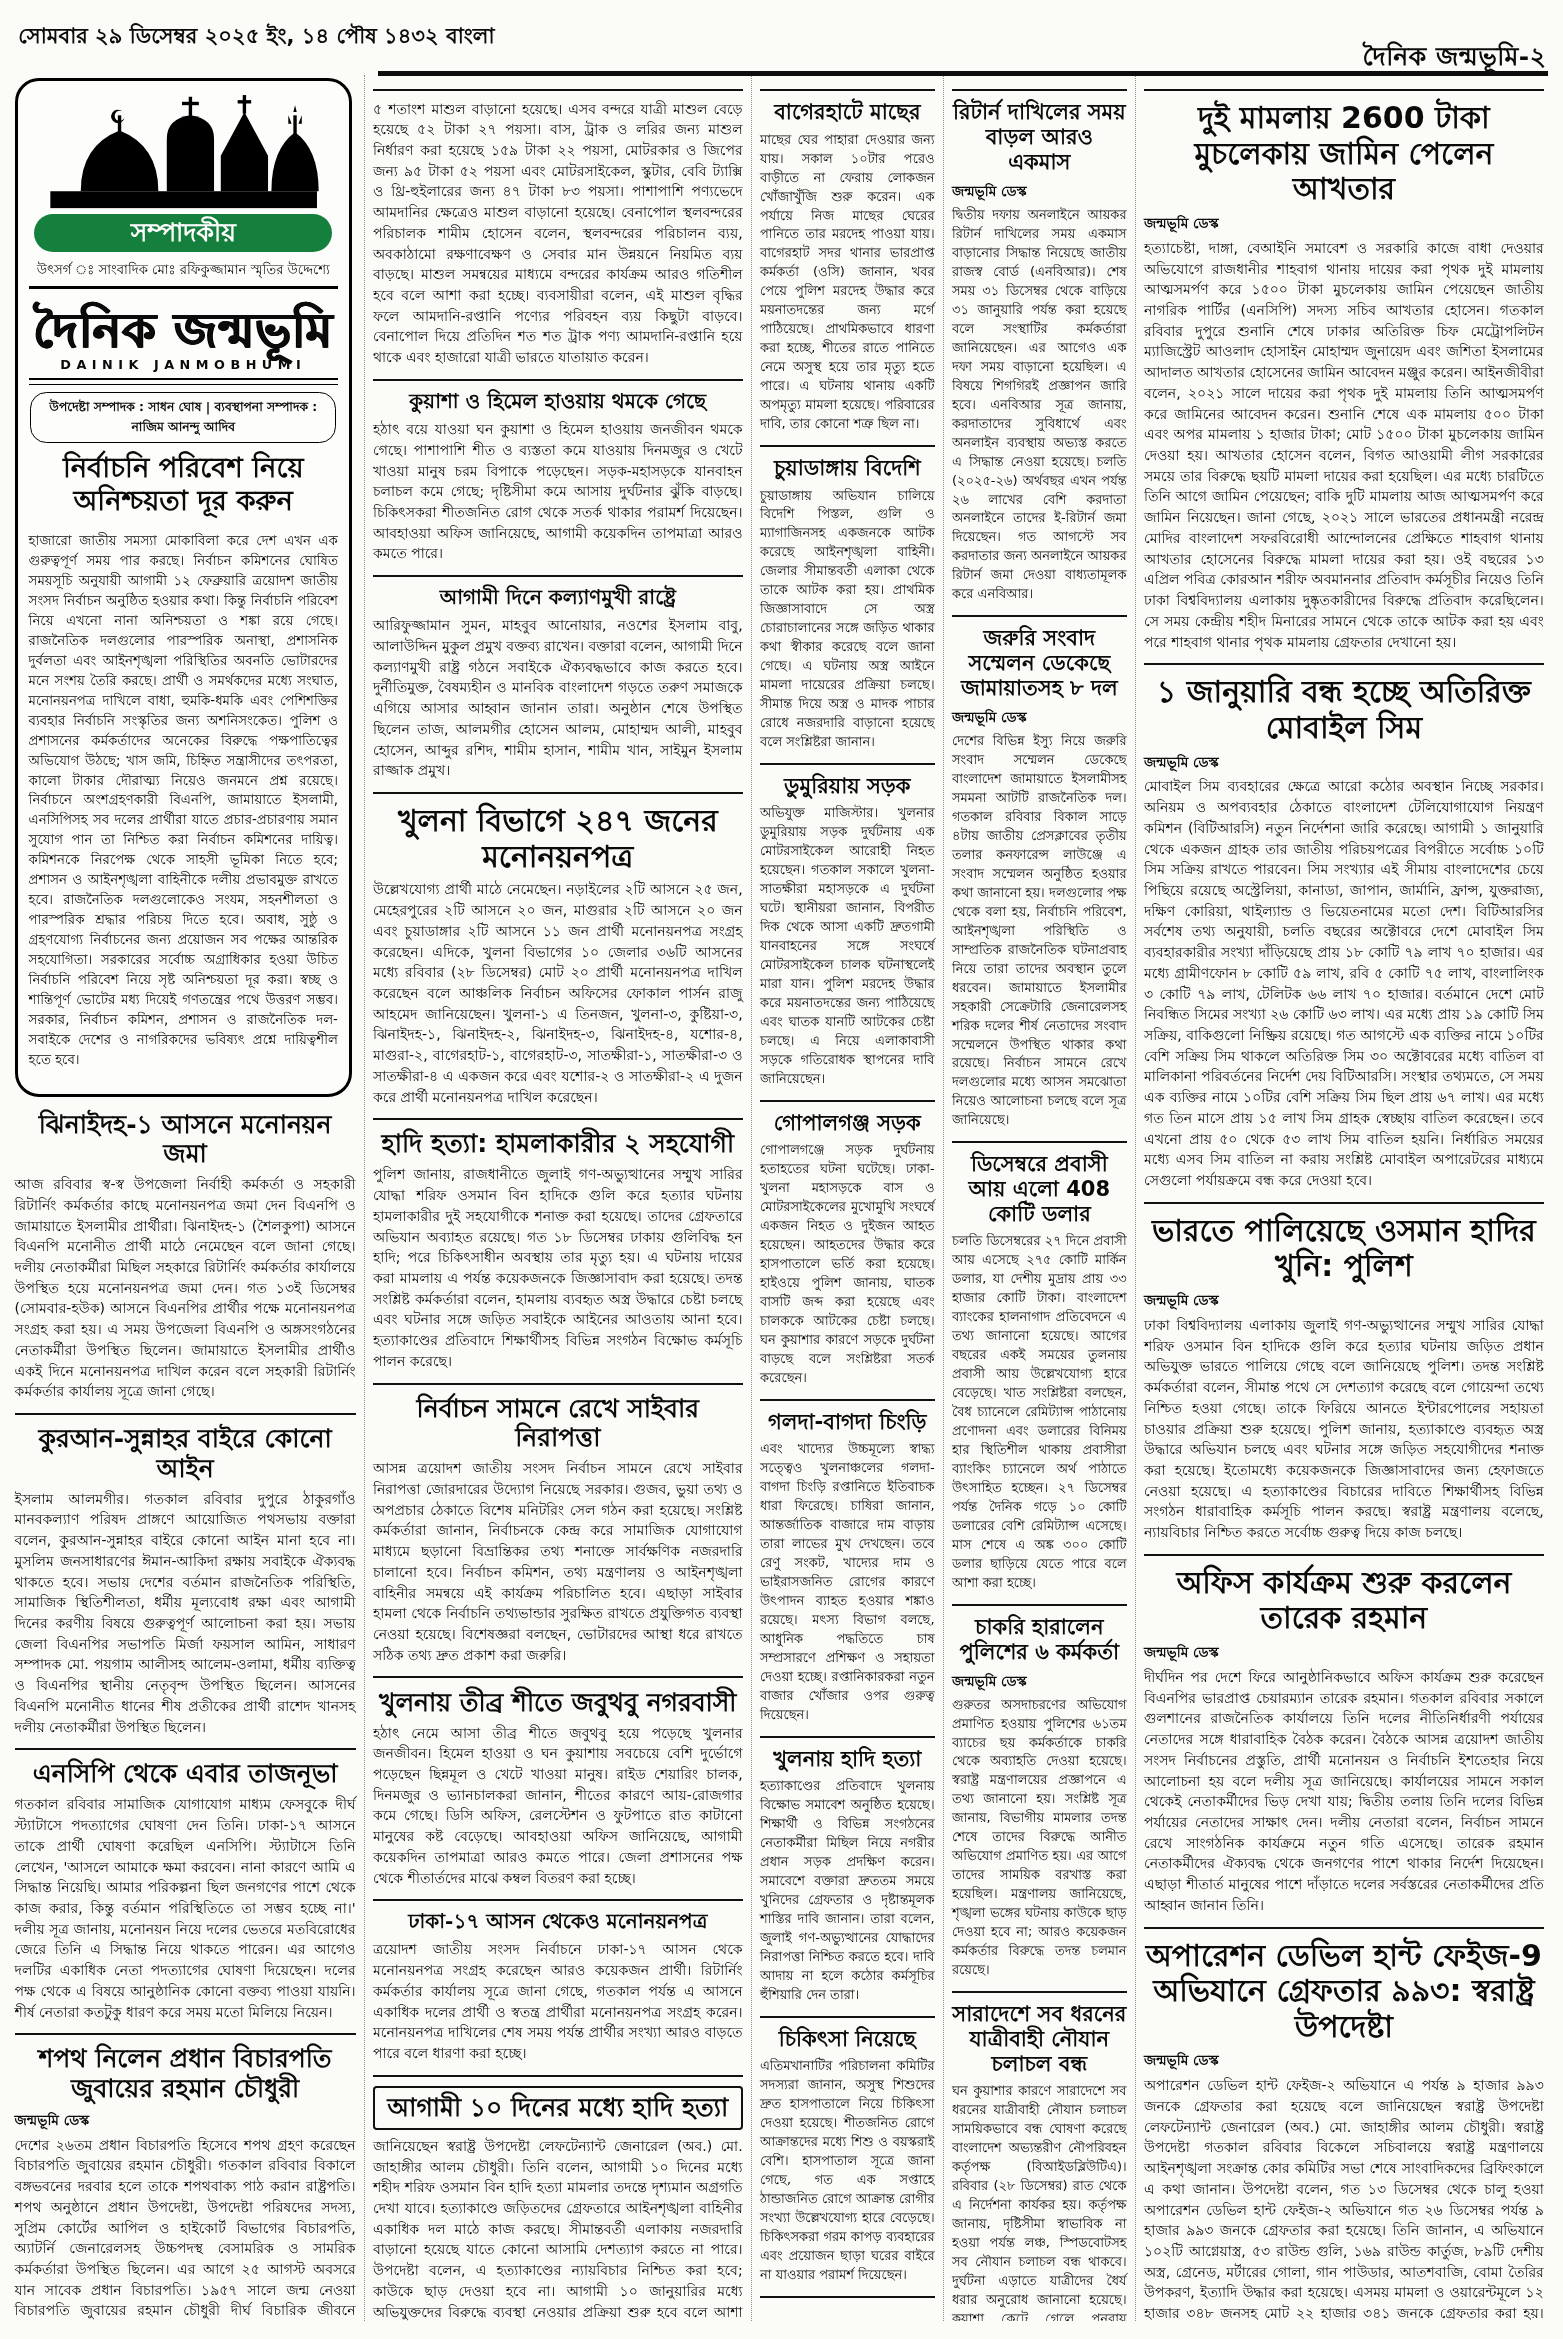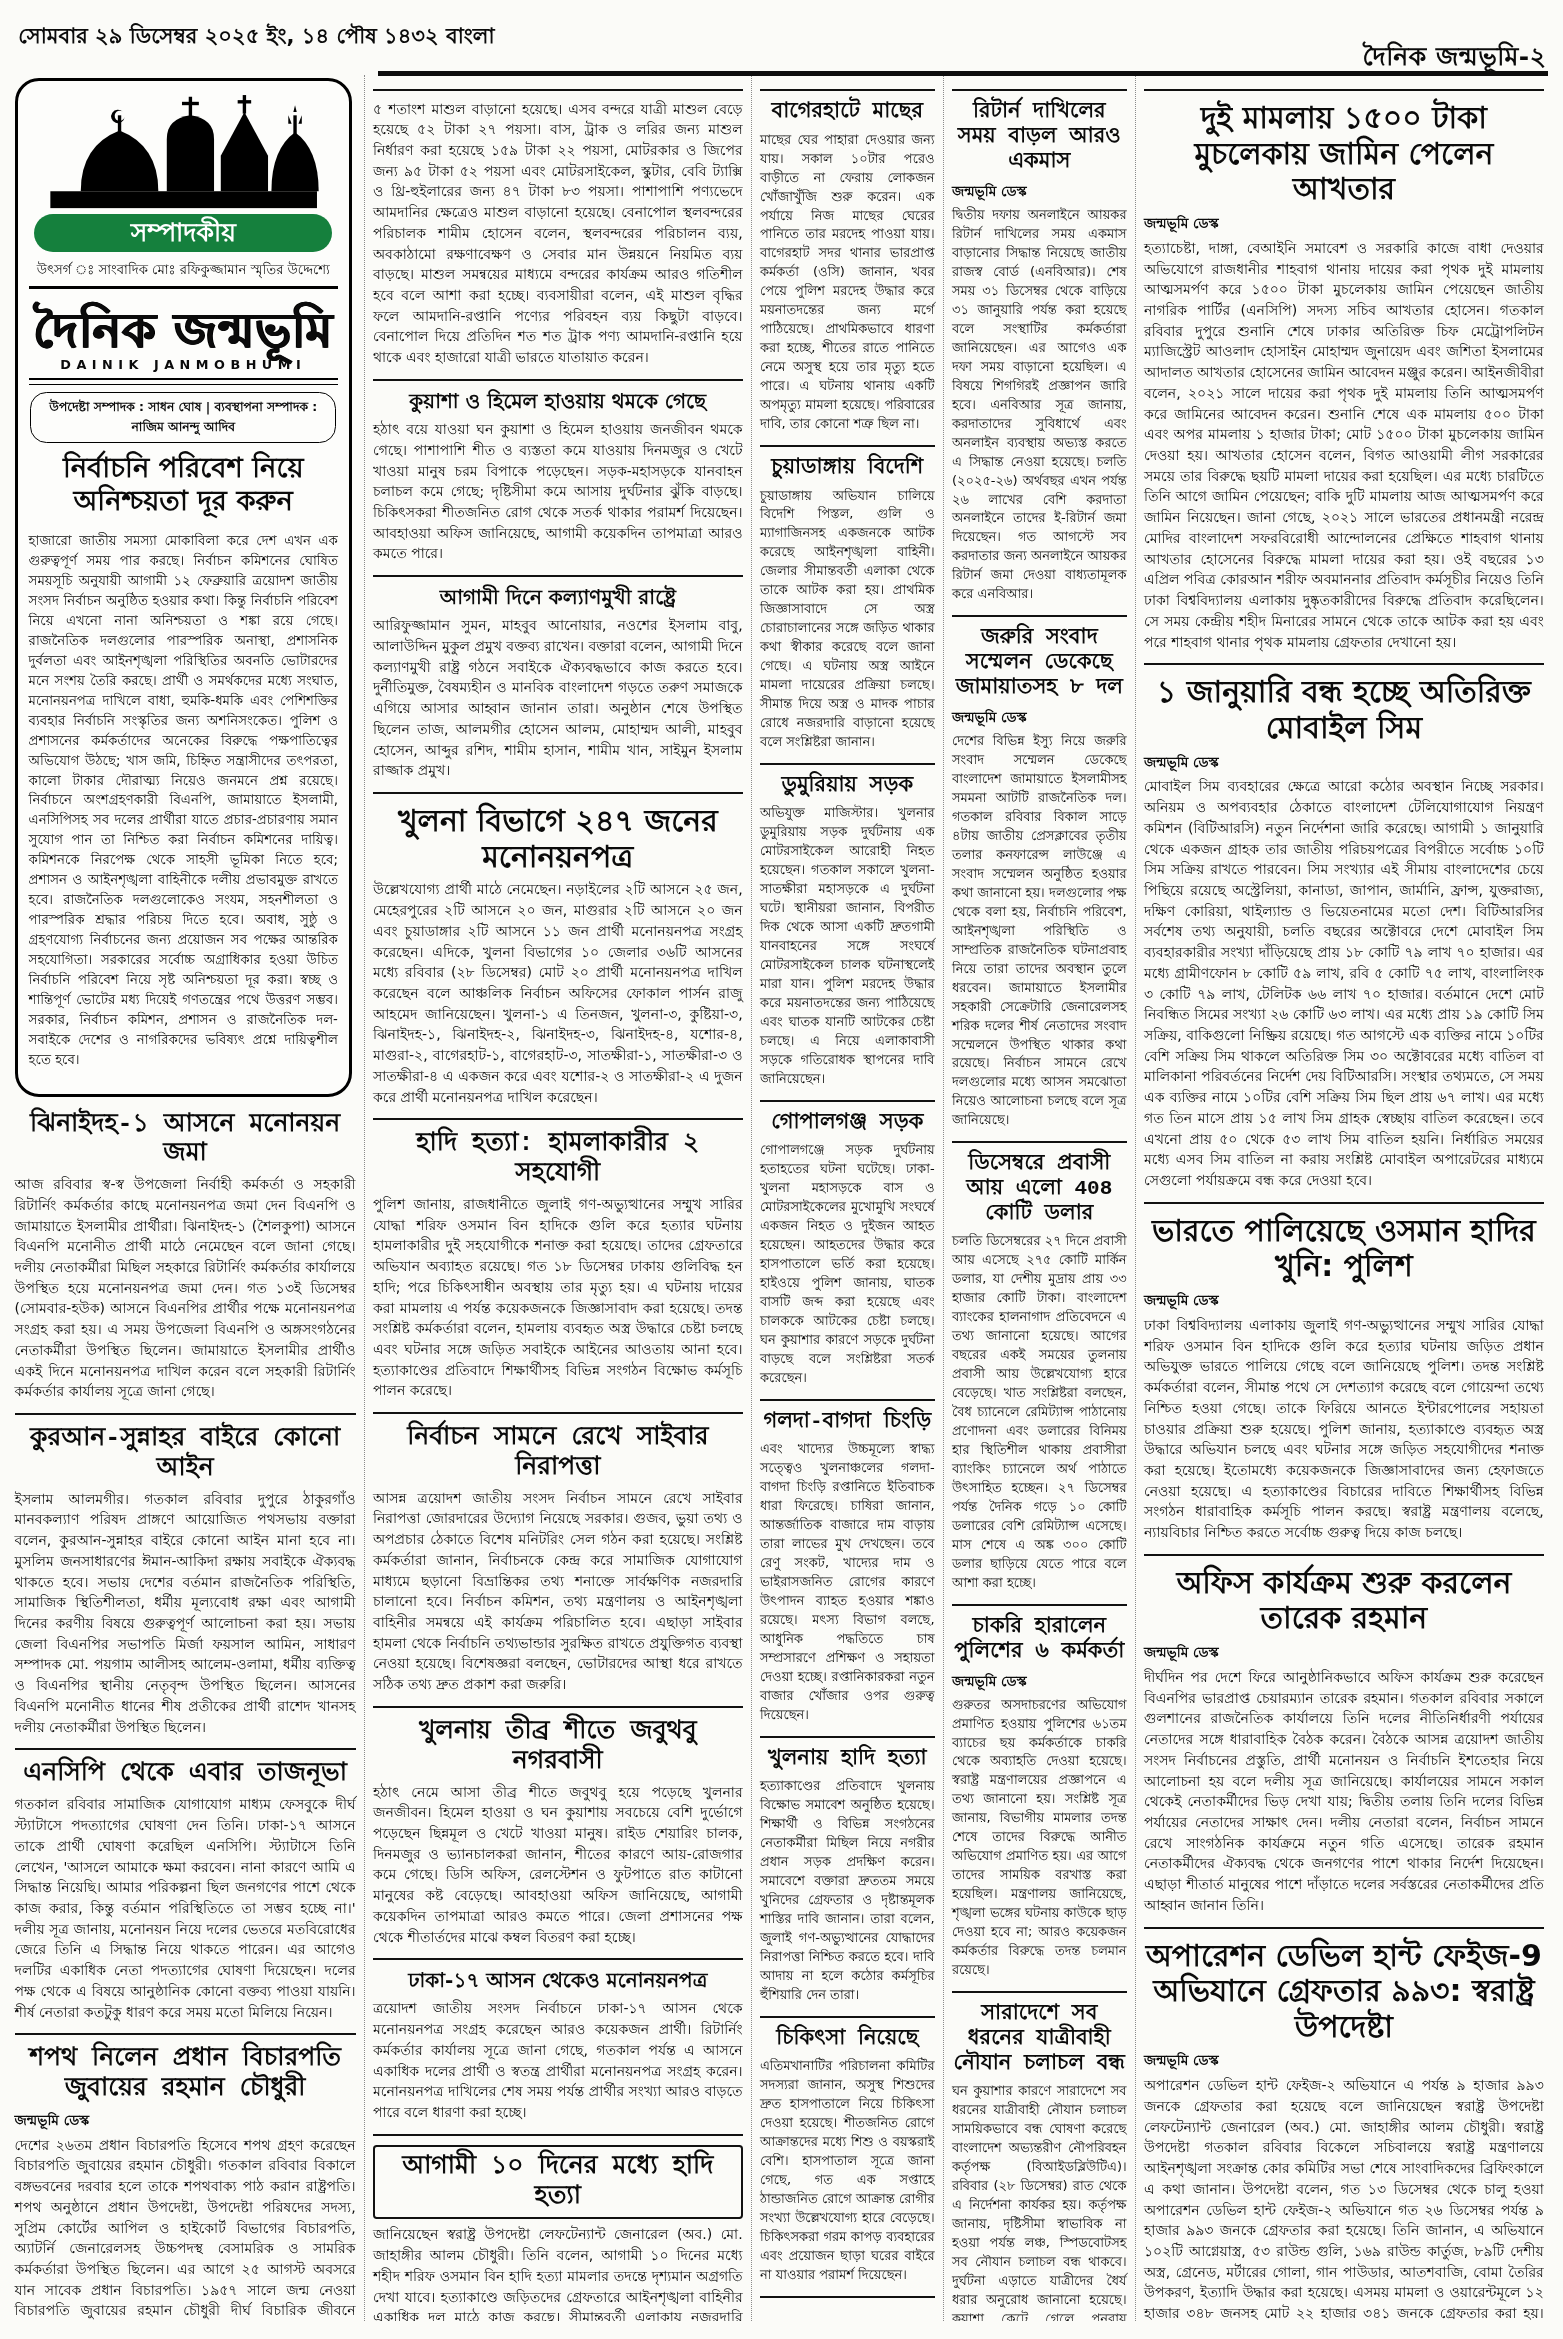--- a/index.html
+++ b/index.html
@@ -22,21 +22,21 @@
   .col-A{width:351px;padding-left:1.8px;}
   .col-B{width:387px;}
   .col-C{width:192px;}
   .col-D{width:192px;}
   .col-E{flex:1;}
   
   .article{margin-bottom:9.1px;}
   .article.ruled{border-top:2.7px solid #111;padding-top:7.3px;margin-top:11px;}
   .headline{font-weight:900;text-align:center;margin:1.8px 0 5.5px 0;line-height:1.18;letter-spacing:0;}
   .h-xl{font-size:30px;}
-  .h-lg{font-size:25px;font-family:Liberation Mono, monospace;}
+  .h-lg{font-size:25px;}
   .h-md{font-size:20px;}
   .boxed{border:2.7px solid #111;padding:5.5px 3.7px;border-radius:3.7px;}
   .byline{font-size:13.7px;font-weight:bold;margin:0 0 1.8px 0;}
   .body-text{font-size:14px;line-height:1.48;text-align:justify;margin:0;word-break:break-word;}
   .col-C .body-text,.col-D .body-text{font-size:13px;line-height:1.46;}
   .col-C .h-lg,.col-D .h-lg{font-size:21px;}
   
   .edit-box{border:3.7px solid #000;border-radius:24px;padding:9.1px 11px 11px 11px;margin:0 3.7px 12.8px 0;background:#fdfdfb;}
   .masthead-art{display:block;width:100%;height:135px;}
   .section-pill{background:#15803d;color:#fff;border-radius:20px;height:38px;line-height:38px;
@@ -199,21 +199,21 @@
           <div class="byline">জন্মভূমি ডেস্ক</div>
           <p class="body-text">গুরুতর অসদাচরণের অভিযোগ প্রমাণিত হওয়ায় পুলিশের ৬১তম ব্যাচের ছয় কর্মকর্তাকে চাকরি থেকে অব্যাহতি দেওয়া হয়েছে। স্বরাষ্ট্র মন্ত্রণালয়ের প্রজ্ঞাপনে এ তথ্য জানানো হয়। সংশ্লিষ্ট সূত্র জানায়, বিভাগীয় মামলার তদন্ত শেষে তাদের বিরুদ্ধে আনীত অভিযোগ প্রমাণিত হয়। এর আগে তাদের সাময়িক বরখাস্ত করা হয়েছিল। মন্ত্রণালয় জানিয়েছে, শৃঙ্খলা ভঙ্গের ঘটনায় কাউকে ছাড় দেওয়া হবে না; আরও কয়েকজন কর্মকর্তার বিরুদ্ধে তদন্ত চলমান রয়েছে।</p>
         </article>
         <article class="article ruled">
           <h2 class="headline h-lg">সারাদেশে সব ধরনের যাত্রীবাহী নৌযান চলাচল বন্ধ</h2>
           <p class="body-text">ঘন কুয়াশার কারণে সারাদেশে সব ধরনের যাত্রীবাহী নৌযান চলাচল সাময়িকভাবে বন্ধ ঘোষণা করেছে বাংলাদেশ অভ্যন্তরীণ নৌপরিবহন কর্তৃপক্ষ (বিআইডব্লিউটিএ)। রবিবার (২৮ ডিসেম্বর) রাত থেকে এ নির্দেশনা কার্যকর হয়। কর্তৃপক্ষ জানায়, দৃষ্টিসীমা স্বাভাবিক না হওয়া পর্যন্ত লঞ্চ, স্পিডবোটসহ সব নৌযান চলাচল বন্ধ থাকবে। দুর্ঘটনা এড়াতে যাত্রীদের ধৈর্য ধরার অনুরোধ জানানো হয়েছে। কুয়াশা কেটে গেলে পুনরায় চলাচল শুরু হবে বলে সংস্থাটি জানিয়েছে।</p>
         </article>
       </div>
     <div class="col col-E" id="col-E">
         <article class="article ruled">
-          <h2 class="headline h-xl">দুই মামলায় ১৫০০ টাকা মুচলেকায় জামিন পেলেন আখতার</h2>
+          <h2 class="headline h-xl">দুই মামলায় 2600 টাকা মুচলেকায় জামিন পেলেন আখতার</h2>
           <div class="byline">জন্মভূমি ডেস্ক</div>
           <p class="body-text">হত্যাচেষ্টা, দাঙ্গা, বেআইনি সমাবেশ ও সরকারি কাজে বাধা দেওয়ার অভিযোগে রাজধানীর শাহবাগ থানায় দায়ের করা পৃথক দুই মামলায় আত্মসমর্পণ করে ১৫০০ টাকা মুচলেকায় জামিন পেয়েছেন জাতীয় নাগরিক পার্টির (এনসিপি) সদস্য সচিব আখতার হোসেন। গতকাল রবিবার দুপুরে শুনানি শেষে ঢাকার অতিরিক্ত চিফ মেট্রোপলিটন ম্যাজিস্ট্রেট আওলাদ হোসাইন মোহাম্মদ জুনায়েদ এবং জশিতা ইসলামের আদালত আখতার হোসেনের জামিন আবেদন মঞ্জুর করেন। আইনজীবীরা বলেন, ২০২১ সালে দায়ের করা পৃথক দুই মামলায় তিনি আত্মসমর্পণ করে জামিনের আবেদন করেন। শুনানি শেষে এক মামলায় ৫০০ টাকা এবং অপর মামলায় ১ হাজার টাকা; মোট ১৫০০ টাকা মুচলেকায় জামিন দেওয়া হয়। আখতার হোসেন বলেন, বিগত আওয়ামী লীগ সরকারের সময়ে তার বিরুদ্ধে ছয়টি মামলা দায়ের করা হয়েছিল। এর মধ্যে চারটিতে তিনি আগে জামিন পেয়েছেন; বাকি দুটি মামলায় আজ আত্মসমর্পণ করে জামিন নিয়েছেন। জানা গেছে, ২০২১ সালে ভারতের প্রধানমন্ত্রী নরেন্দ্র মোদির বাংলাদেশ সফরবিরোধী আন্দোলনের প্রেক্ষিতে শাহবাগ থানায় আখতার হোসেনের বিরুদ্ধে মামলা দায়ের করা হয়। ওই বছরের ১৩ এপ্রিল পবিত্র কোরআন শরীফ অবমাননার প্রতিবাদ কর্মসূচীর নিয়েও তিনি ঢাকা বিশ্ববিদ্যালয় এলাকায় দুষ্কৃতকারীদের বিরুদ্ধে প্রতিবাদ করেছিলেন। সে সময় কেন্দ্রীয় শহীদ মিনারের সামনে থেকে তাকে আটক করা হয় এবং পরে শাহবাগ থানার পৃথক মামলায় গ্রেফতার দেখানো হয়।</p>
         </article>
         <article class="article ruled">
           <h2 class="headline h-xl">১ জানুয়ারি বন্ধ হচ্ছে অতিরিক্ত মোবাইল সিম</h2>
           <div class="byline">জন্মভূমি ডেস্ক</div>
           <p class="body-text">মোবাইল সিম ব্যবহারের ক্ষেত্রে আরো কঠোর অবস্থান নিচ্ছে সরকার। অনিয়ম ও অপব্যবহার ঠেকাতে বাংলাদেশ টেলিযোগাযোগ নিয়ন্ত্রণ কমিশন (বিটিআরসি) নতুন নির্দেশনা জারি করেছে। আগামী ১ জানুয়ারি থেকে একজন গ্রাহক তার জাতীয় পরিচয়পত্রের বিপরীতে সর্বোচ্চ ১০টি সিম সক্রিয় রাখতে পারবেন। সিম সংখ্যার এই সীমায় বাংলাদেশের চেয়ে পিছিয়ে রয়েছে অস্ট্রেলিয়া, কানাডা, জাপান, জার্মানি, ফ্রান্স, যুক্তরাজ্য, দক্ষিণ কোরিয়া, থাইল্যান্ড ও ভিয়েতনামের মতো দেশ। বিটিআরসির সর্বশেষ তথ্য অনুযায়ী, চলতি বছরের অক্টোবরে দেশে মোবাইল সিম ব্যবহারকারীর সংখ্যা দাঁড়িয়েছে প্রায় ১৮ কোটি ৭৯ লাখ ৭০ হাজার। এর মধ্যে গ্রামীণফোন ৮ কোটি ৫৯ লাখ, রবি ৫ কোটি ৭৫ লাখ, বাংলালিংক ৩ কোটি ৭৯ লাখ, টেলিটক ৬৬ লাখ ৭০ হাজার। বর্তমানে দেশে মোট নিবন্ধিত সিমের সংখ্যা ২৬ কোটি ৬৩ লাখ। এর মধ্যে প্রায় ১৯ কোটি সিম সক্রিয়, বাকিগুলো নিষ্ক্রিয় রয়েছে। গত আগস্টে এক ব্যক্তির নামে ১০টির বেশি সক্রিয় সিম থাকলে অতিরিক্ত সিম ৩০ অক্টোবরের মধ্যে বাতিল বা মালিকানা পরিবর্তনের নির্দেশ দেয় বিটিআরসি। সংস্থার তথ্যমতে, সে সময় এক ব্যক্তির নামে ১০টির বেশি সক্রিয় সিম ছিল প্রায় ৬৭ লাখ। এর মধ্যে গত তিন মাসে প্রায় ১৫ লাখ সিম গ্রাহক স্বেচ্ছায় বাতিল করেছেন। তবে এখনো প্রায় ৫০ থেকে ৫৩ লাখ সিম বাতিল হয়নি। নির্ধারিত সময়ের মধ্যে এসব সিম বাতিল না করায় সংশ্লিষ্ট মোবাইল অপারেটরের মাধ্যমে সেগুলো পর্যায়ক্রমে বন্ধ করে দেওয়া হবে।</p>
         </article>
         <article class="article ruled">
           <h2 class="headline h-xl">ভারতে পালিয়েছে ওসমান হাদির খুনি: পুলিশ</h2>

